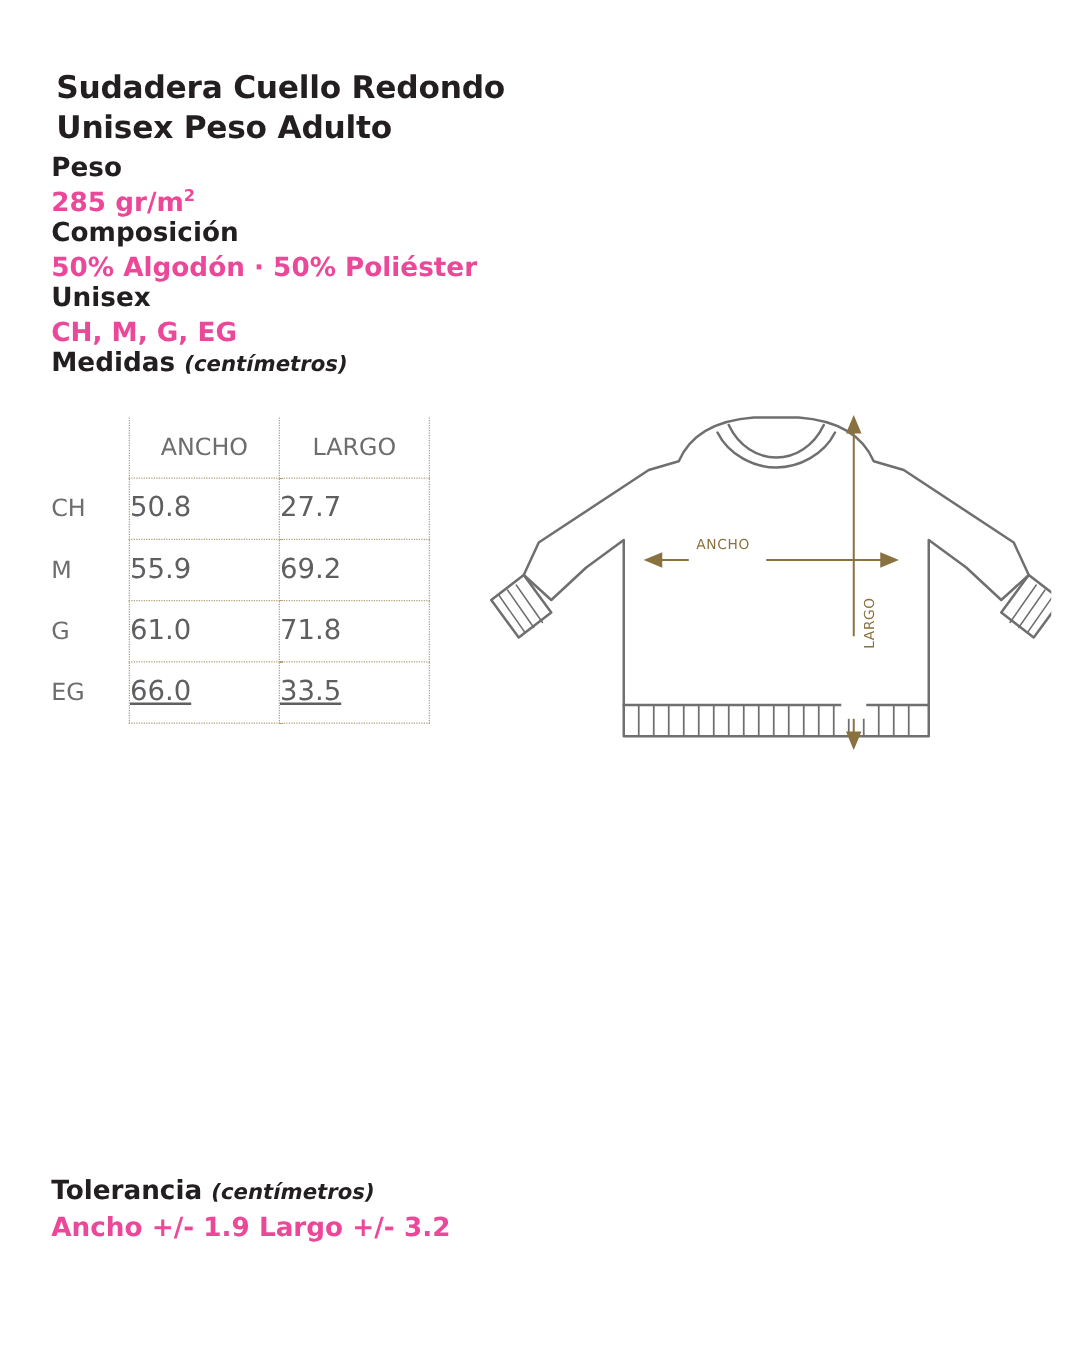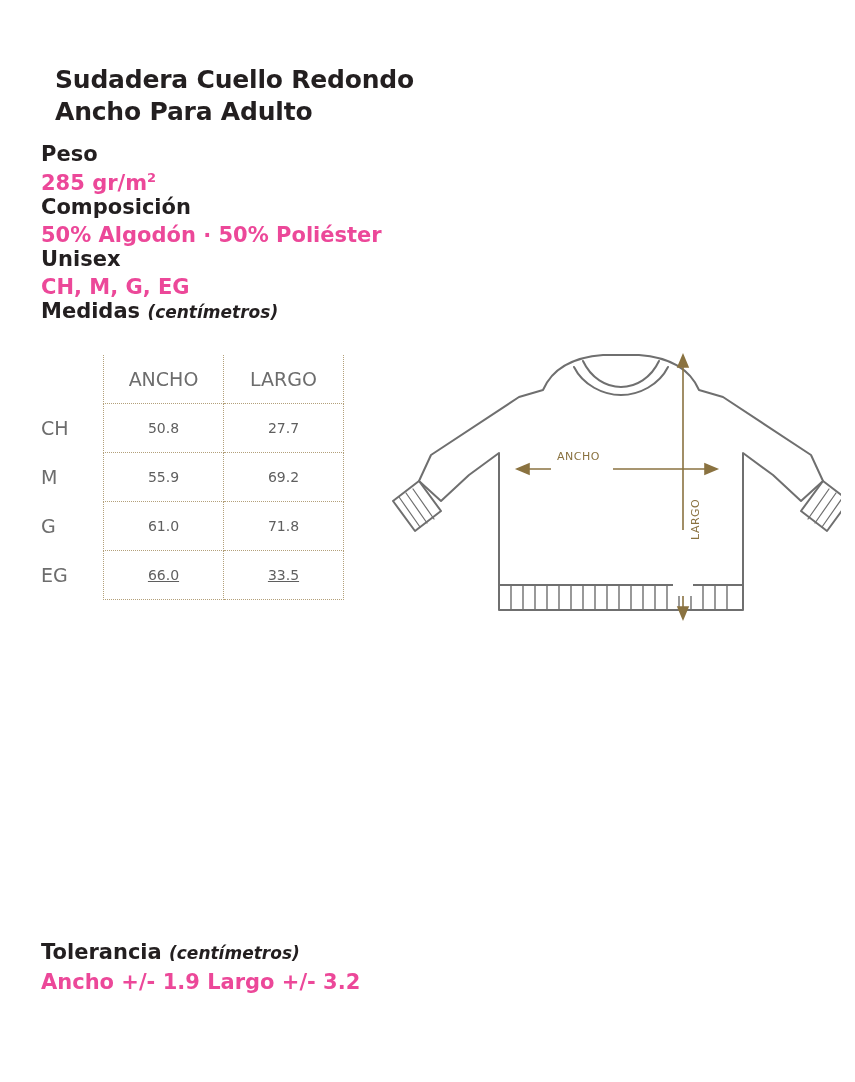--- a/index.html
+++ b/index.html
@@ -24,21 +24,21 @@
   .content {
     position: absolute;
     left: 41px;
     top: 50px;
     right: 20px;
   }
   h1.title {
     font-size: 25px;
     font-weight: bold;
     line-height: 1.28;
-    margin: 14px;
+    margin: 4px;
     letter-spacing: -0.2px;
     color: #231f20;
   }
   .section {
   }
   .section-label {
     font-size: 21px;
     font-weight: bold;
     margin: 0 0 4px 0;
     color: #231f20;
@@ -81,22 +81,21 @@
     width: 62px;
     text-align: left;
     font-size: 19px;
     color: #6d6d6d;
     padding-right: 6px;
     height: 48px;
     vertical-align: middle;
   }
   .cell {
     width: 119px;
-    text-align: center;
-    font-size: 14px;
+    font-size: 22px;
     color: #5f5f5f;
     height: 48px;
     vertical-align: middle;
     border-left: 1px dotted #b3a07a;
     border-right: 1px dotted #b3a07a;
     border-bottom: 1px dotted #b3a07a;
   }
   .hcell {
     width: 119px;
     text-align: center;
@@ -147,21 +146,21 @@
   .tolerance .section-label { margin-bottom: 6px; }
 </style>
 </head>
 <body>
 
 <div class="page">
   <div class="content">
 
     <h1 class="title">
       <span>Sudadera Cuello Redondo</span><br>
-      <span>Ancho Para Adulto</span>
+      <span>Unisex Peso Adulto</span>
     </h1>
 
     <div class="section">
       <div class="section-label">Peso</div>
       <div class="section-value"><span>285 gr/m</span><span class="sup">2</span></div>
     </div>
 
     <div class="section">
       <div class="section-label">Composición</div>
       <div class="section-value">50% Algodón · 50% Poliéster</div>

